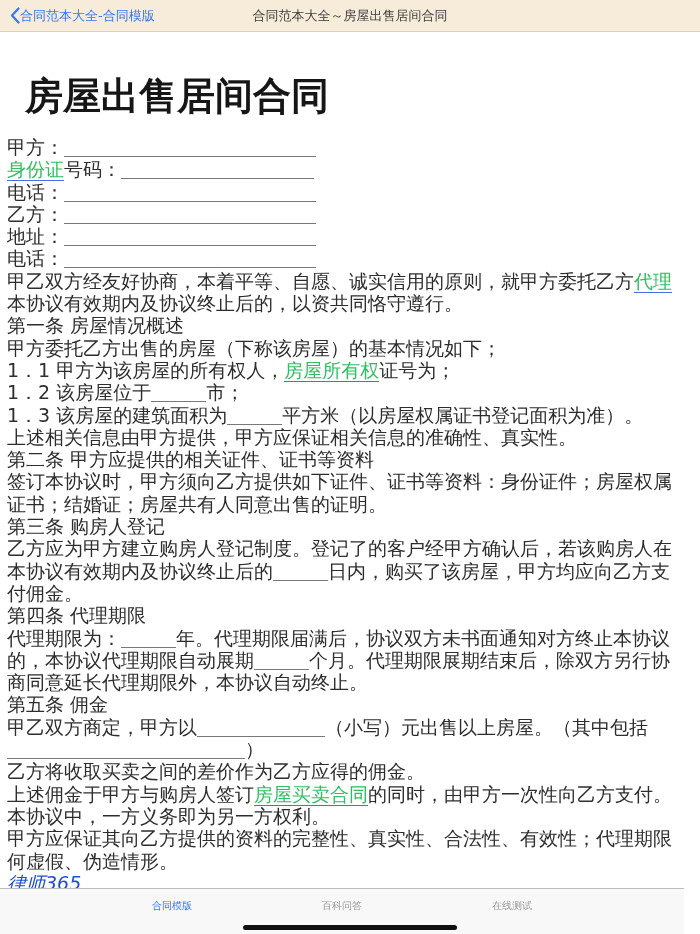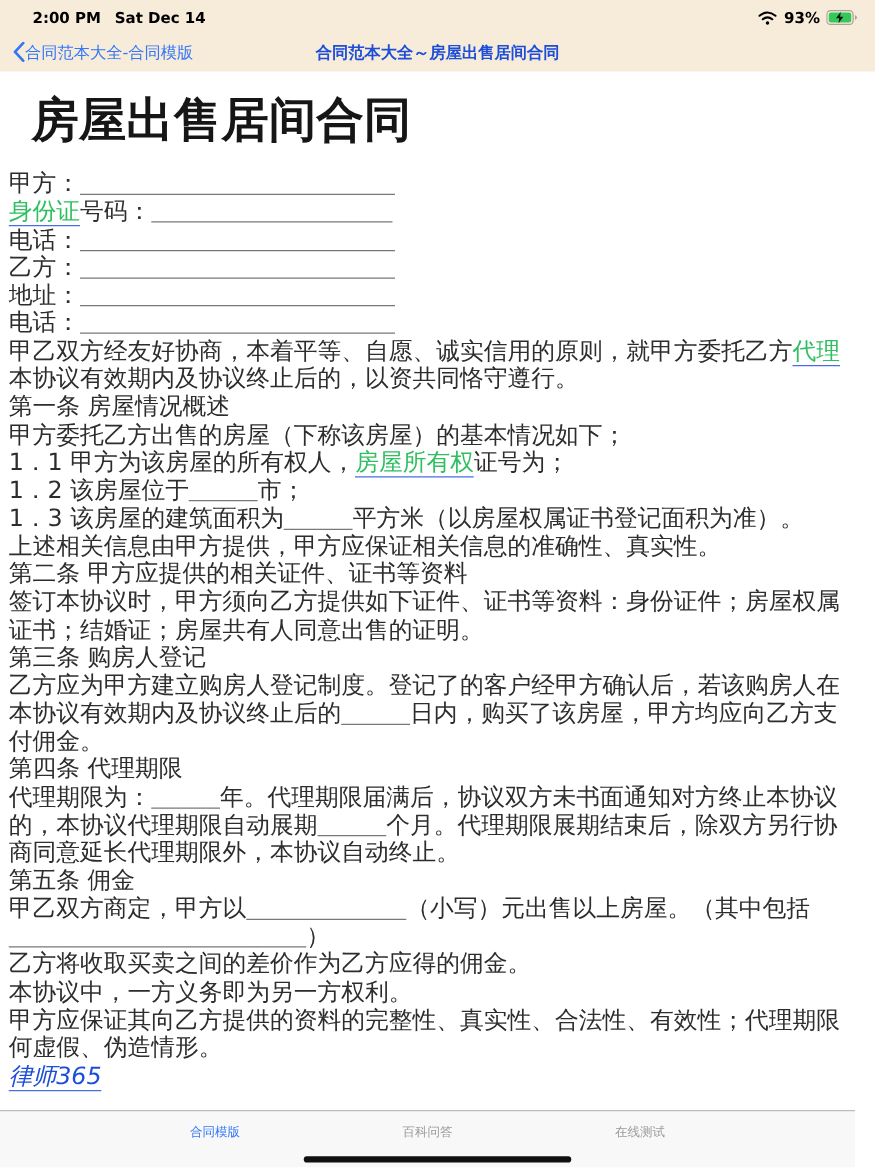--- a/index.html
+++ b/index.html
@@ -19,21 +19,21 @@
   .nav-bar {
     height:31px; position:relative; display:flex; align-items:center;
     border-bottom:1px solid #d9d0c0; background:#f7ebda;
   }
   .back-button {
     display:flex; align-items:center; gap:0; color:#3478f6;
     font-size:13px; margin-left:10px; z-index:2; cursor:pointer;
   }
   .nav-title {
     position:absolute; left:0; right:0; text-align:center;
-    font-size:13px; font-weight:700; color:#1d4ed8; pointer-events:none;
+    font-size:13px; font-weight:400; color:#404040; pointer-events:none;
   }
   
   .content {
     position:absolute; top:57px; bottom:46px; left:0; right:0;
     background:#fff; padding:0 7px; overflow:hidden;
   }
   .doc-title {
     font-size:38px; line-height:43px; margin:18px; font-weight:700; color:#161616;
     white-space:nowrap;
   }
@@ -64,44 +64,20 @@
   .home-indicator {
     position:absolute; bottom:4px; left:243px; width:214px; height:5px;
     border-radius:3px; background:#101010; cursor:grab; z-index:5;
   }
   .icon svg { display:block; }
 </style>
 </head>
 <body>
 
 <div class="topbars">
-  <div class="status-bar">
-    <div class="status-left">
-      <span>2:00 PM</span>
-      <span>Sat Dec 14</span>
-    </div>
-    <div class="status-right">
-      <span class="icon">
-        <svg width="16" height="12" viewBox="0 0 16 12">
-          <path d="M1.6 4.6 Q8 -0.6 14.4 4.6" fill="none" stroke="#000" stroke-width="1.7" stroke-linecap="round"></path>
-          <path d="M4.2 7.4 Q8 4.4 11.8 7.4" fill="none" stroke="#000" stroke-width="1.7" stroke-linecap="round"></path>
-          <circle cx="8" cy="10.3" r="1.4" fill="#000"></circle>
-        </svg>
-      </span>
-      <span>93%</span>
-      <span class="icon">
-        <svg width="25" height="12" viewBox="0 0 25 12">
-          <rect x="0.5" y="0.5" width="21" height="11" rx="3" fill="none" stroke="#a9a294" stroke-width="1"></rect>
-          <rect x="2" y="2" width="18" height="8" rx="1.8" fill="#35c759"></rect>
-          <path d="M23 4 L23 8 Q24.6 7 24.6 6 Q24.6 5 23 4 Z" fill="#a9a294"></path>
-          <path d="M11.6 1.4 L7.8 6.6 L10.4 6.6 L9.8 10.6 L13.7 5.3 L11.1 5.3 Z" fill="#14130f"></path>
-        </svg>
-      </span>
-    </div>
-  </div>
   <div class="nav-bar">
     <div class="back-button">
       <span class="icon">
         <svg width="10" height="17" viewBox="0 0 10 17">
           <polyline points="8.5,1.5 2,8.5 8.5,15.5" fill="none" stroke="#3478f6" stroke-width="2.2" stroke-linecap="round" stroke-linejoin="round"></polyline>
         </svg>
       </span>
       <span>合同范本大全-合同模版</span>
     </div>
     <div class="nav-title">合同范本大全～房屋出售居间合同</div>
@@ -133,20 +109,21 @@
       <div class="doc-line"><span>本协议有效期内及协议终止后的</span><span class="blank" style="width: 55px;"></span><span>日内，购买了该房屋，甲方均应向乙方支</span></div>
       <div class="doc-line"><span>付佣金。</span></div>
       <div class="doc-line"><span>第四条 代理期限</span></div>
       <div class="doc-line"><span>代理期限为：</span><span class="blank" style="width: 55px;"></span><span>年。代理期限届满后，协议双方未书面通知对方终止本协议</span></div>
       <div class="doc-line"><span>的，本协议代理期限自动展期</span><span class="blank" style="width: 55px;"></span><span>个月。代理期限展期结束后，除双方另行协</span></div>
       <div class="doc-line"><span>商同意延长代理期限外，本协议自动终止。</span></div>
       <div class="doc-line"><span>第五条 佣金</span></div>
       <div class="doc-line"><span>甲乙双方商定，甲方以</span><span class="blank" style="width: 128px;"></span><span>（小写）元出售以上房屋。（其中包括</span></div>
       <div class="doc-line"><span class="blank" style="width: 238px;"></span><span>）</span></div>
       <div class="doc-line"><span>乙方将收取买卖之间的差价作为乙方应得的佣金。</span></div>
+      <div class="doc-line"><span>上述佣金于甲方与购房人签订</span><a class="doc-link">房屋买卖合同</a><span>的同时，由甲方一次性向乙方支付。</span></div>
       <div class="doc-line"><span>本协议中，一方义务即为另一方权利。</span></div>
       <div class="doc-line"><span>甲方应保证其向乙方提供的资料的完整性、真实性、合法性、有效性；代理期限</span></div>
       <div class="doc-line"><span>何虚假、伪造情形。</span></div>
       <div class="doc-line"><a class="doc-link dark">律师365</a></div>
     </div>
 </div>
 
 <div class="tab-bar">
     <div class="tab active">合同模版</div>
     <div class="tab">百科问答</div>

